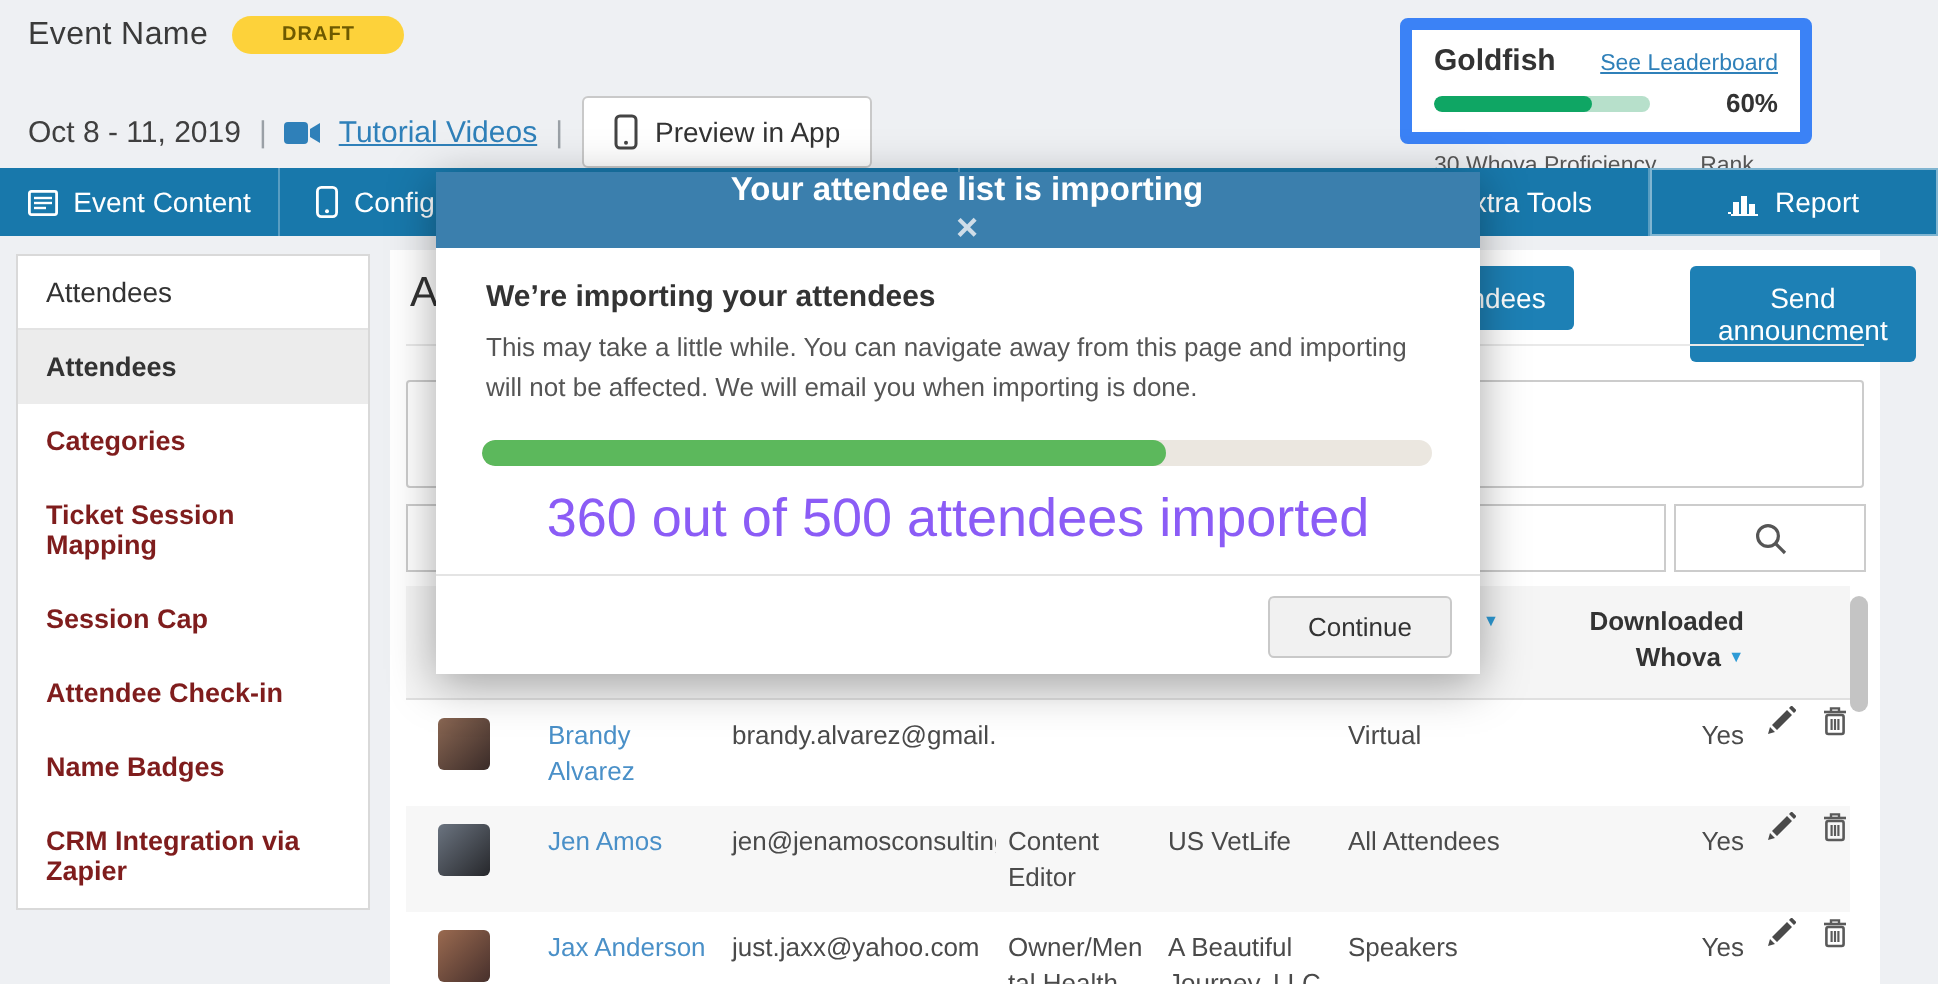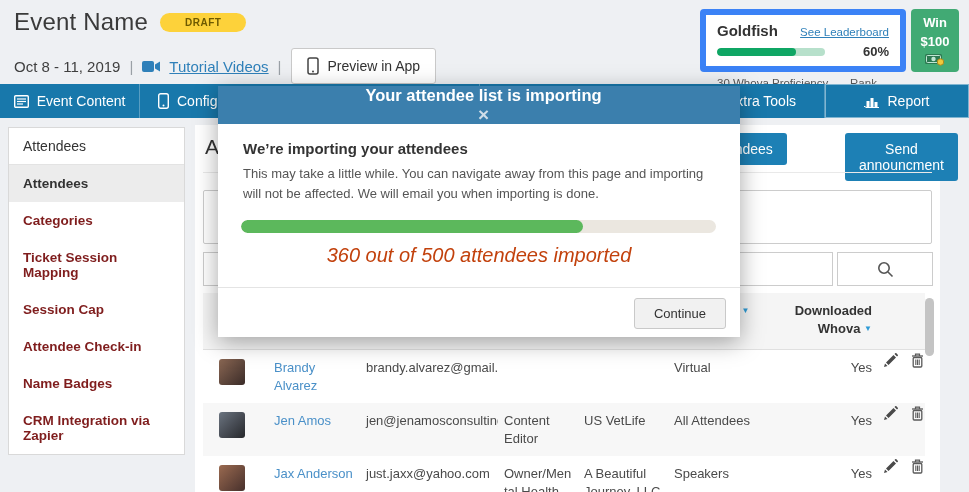--- a/index.html
+++ b/index.html
@@ -2,21 +2,21 @@
 <html><head>
 <meta charset="utf-8">
 <style>
   * { margin:0; padding:0; box-sizing:border-box; }
   body { font-family:"Liberation Sans", sans-serif; background:#dfe3e8; }
   .page { position:relative; width:969px; height:492px; background:#eef0f3; overflow:hidden; }
 
   
   .topbar { position:absolute; left:0; top:0; width:969px; height:84px; }
   .title-row { position:absolute; left:14px; top:8px; display:flex; align-items:center; gap:12px; }
-  .event-name { font-size:24px; color:#3a3a3a; font-weight:400; letter-spacing:.2px; }
+  .event-name { font-size:16px; color:#3a3a3a; font-weight:400; letter-spacing:.2px; }
   .draft-badge { background:#fdd23a; color:#6e5a00; font-size:10px; font-weight:bold; padding:4px 25px; border-radius:11px; letter-spacing:.5px; }
   .sub-row { position:absolute; left:14px; top:48px; display:flex; align-items:center; gap:9px; font-size:15px; color:#3f3f3f; }
   .sub-sep { color:#9aa0a6; }
   .link { color:#2f80b9; text-decoration:underline; cursor:pointer; }
   .preview-btn { display:flex; align-items:center; gap:9px; background:#fff; border:1px solid #c9c9c9; border-radius:3px; padding:8px 15px; font-size:14px; color:#333; cursor:pointer; }
 
   .gami-card { position:absolute; left:700px; top:9px; width:206px; height:63px; background:#fff; border:6px solid #3b82f6; border-radius:4px; padding:7px 11px; }
   .gami-row1 { display:flex; justify-content:space-between; align-items:baseline; }
   .gami-level { font-size:15px; font-weight:bold; color:#333; }
   .gami-link { font-size:11.5px; }
@@ -83,21 +83,21 @@
   
   .modal { position:absolute; left:218px; top:86px; width:522px; height:251px; background:#fff; box-shadow:0 5px 22px rgba(0,0,0,.35); z-index:20; }
   .modal-head { height:38px; background:#3b7fad; color:#fff; display:flex; align-items:center; padding:0 16px 0 25px;flex-direction:column; }
   .modal-title { font-size:16.5px; font-weight:bold; flex:1; }
   .modal-close { color:#cfdde8; font-size:19px; font-weight:bold; cursor:pointer; line-height:1; }
   .modal-body { padding:16px 25px 0; }
   .modal-sub { font-size:15px; font-weight:bold; color:#333; }
   .modal-text { font-size:13px; color:#555; line-height:1.5; margin-top:7px; max-width:472px; }
   .m-track { margin:17px 24px 0 23px; height:13px; border-radius:7px; background:#ebe7e0; overflow:hidden; }
   .m-fill { width:72%; height:100%; border-radius:7px; background:#5cb85c; }
-  .m-count { text-align:center; font-size:20px; color:#c2410c; margin-top:11px;font-style:italic; }
+  .m-count { text-align:center; font-size:27px; color:#8b5cf6; margin-top:11px; }
   .modal-foot { position:absolute; left:0; right:0; bottom:0; height:50px; border-top:1px solid #e4e4e4; }
   .continue-btn { position:absolute; right:14px; top:10px; background:#f1f1f1; border:1px solid #c9c9c9; border-radius:3px; padding:7px 19px; font-size:13px; color:#333; cursor:pointer; }
 
   svg { display:block; }
 </style>
 </head>
 <body>
 
 <div class="page">
 
@@ -138,32 +138,20 @@
             <div class="gami-fill"></div>
           </div>
         <span class="gami-pct">60%</span>
       </div>
       <div class="gami-row3">
         <span>30 Whova Proficiency Points</span>
         <span>Rank 99</span>
       </div>
     </div>
 
-    <button class="win-btn">
-      <span>Win</span>
-      <span>$100</span>
-      <span>
-        <svg width="20" height="14" viewBox="0 0 20 14">
-            <rect x="0" y="2" width="17" height="10" rx="1.5" fill="#2c7a52"></rect>
-            <rect x="1.5" y="3.5" width="14" height="7" rx="1" fill="none" stroke="#bfe6d2" stroke-width="1"></rect>
-            <circle cx="8.5" cy="7" r="2.2" fill="#bfe6d2"></circle>
-            <circle cx="15.5" cy="10" r="3.2" fill="#f0c93c" stroke="#a98a1e" stroke-width="1"></circle>
-          </svg>
-      </span>
-    </button>
   </div>
 
   <div class="nav">
     <div class="nav-tab t1">
       <span class="nav-icon">
         <svg width="15" height="13" viewBox="0 0 15 13">
             <rect x="0.7" y="0.7" width="13.6" height="11.6" rx="1" fill="none" stroke="#fff" stroke-width="1.4"></rect>
             <line x1="3" y1="4" x2="12" y2="4" stroke="#fff" stroke-width="1.2"></line>
             <line x1="3" y1="6.5" x2="12" y2="6.5" stroke="#fff" stroke-width="1.2"></line>
             <line x1="3" y1="9" x2="9" y2="9" stroke="#fff" stroke-width="1.2"></line>

